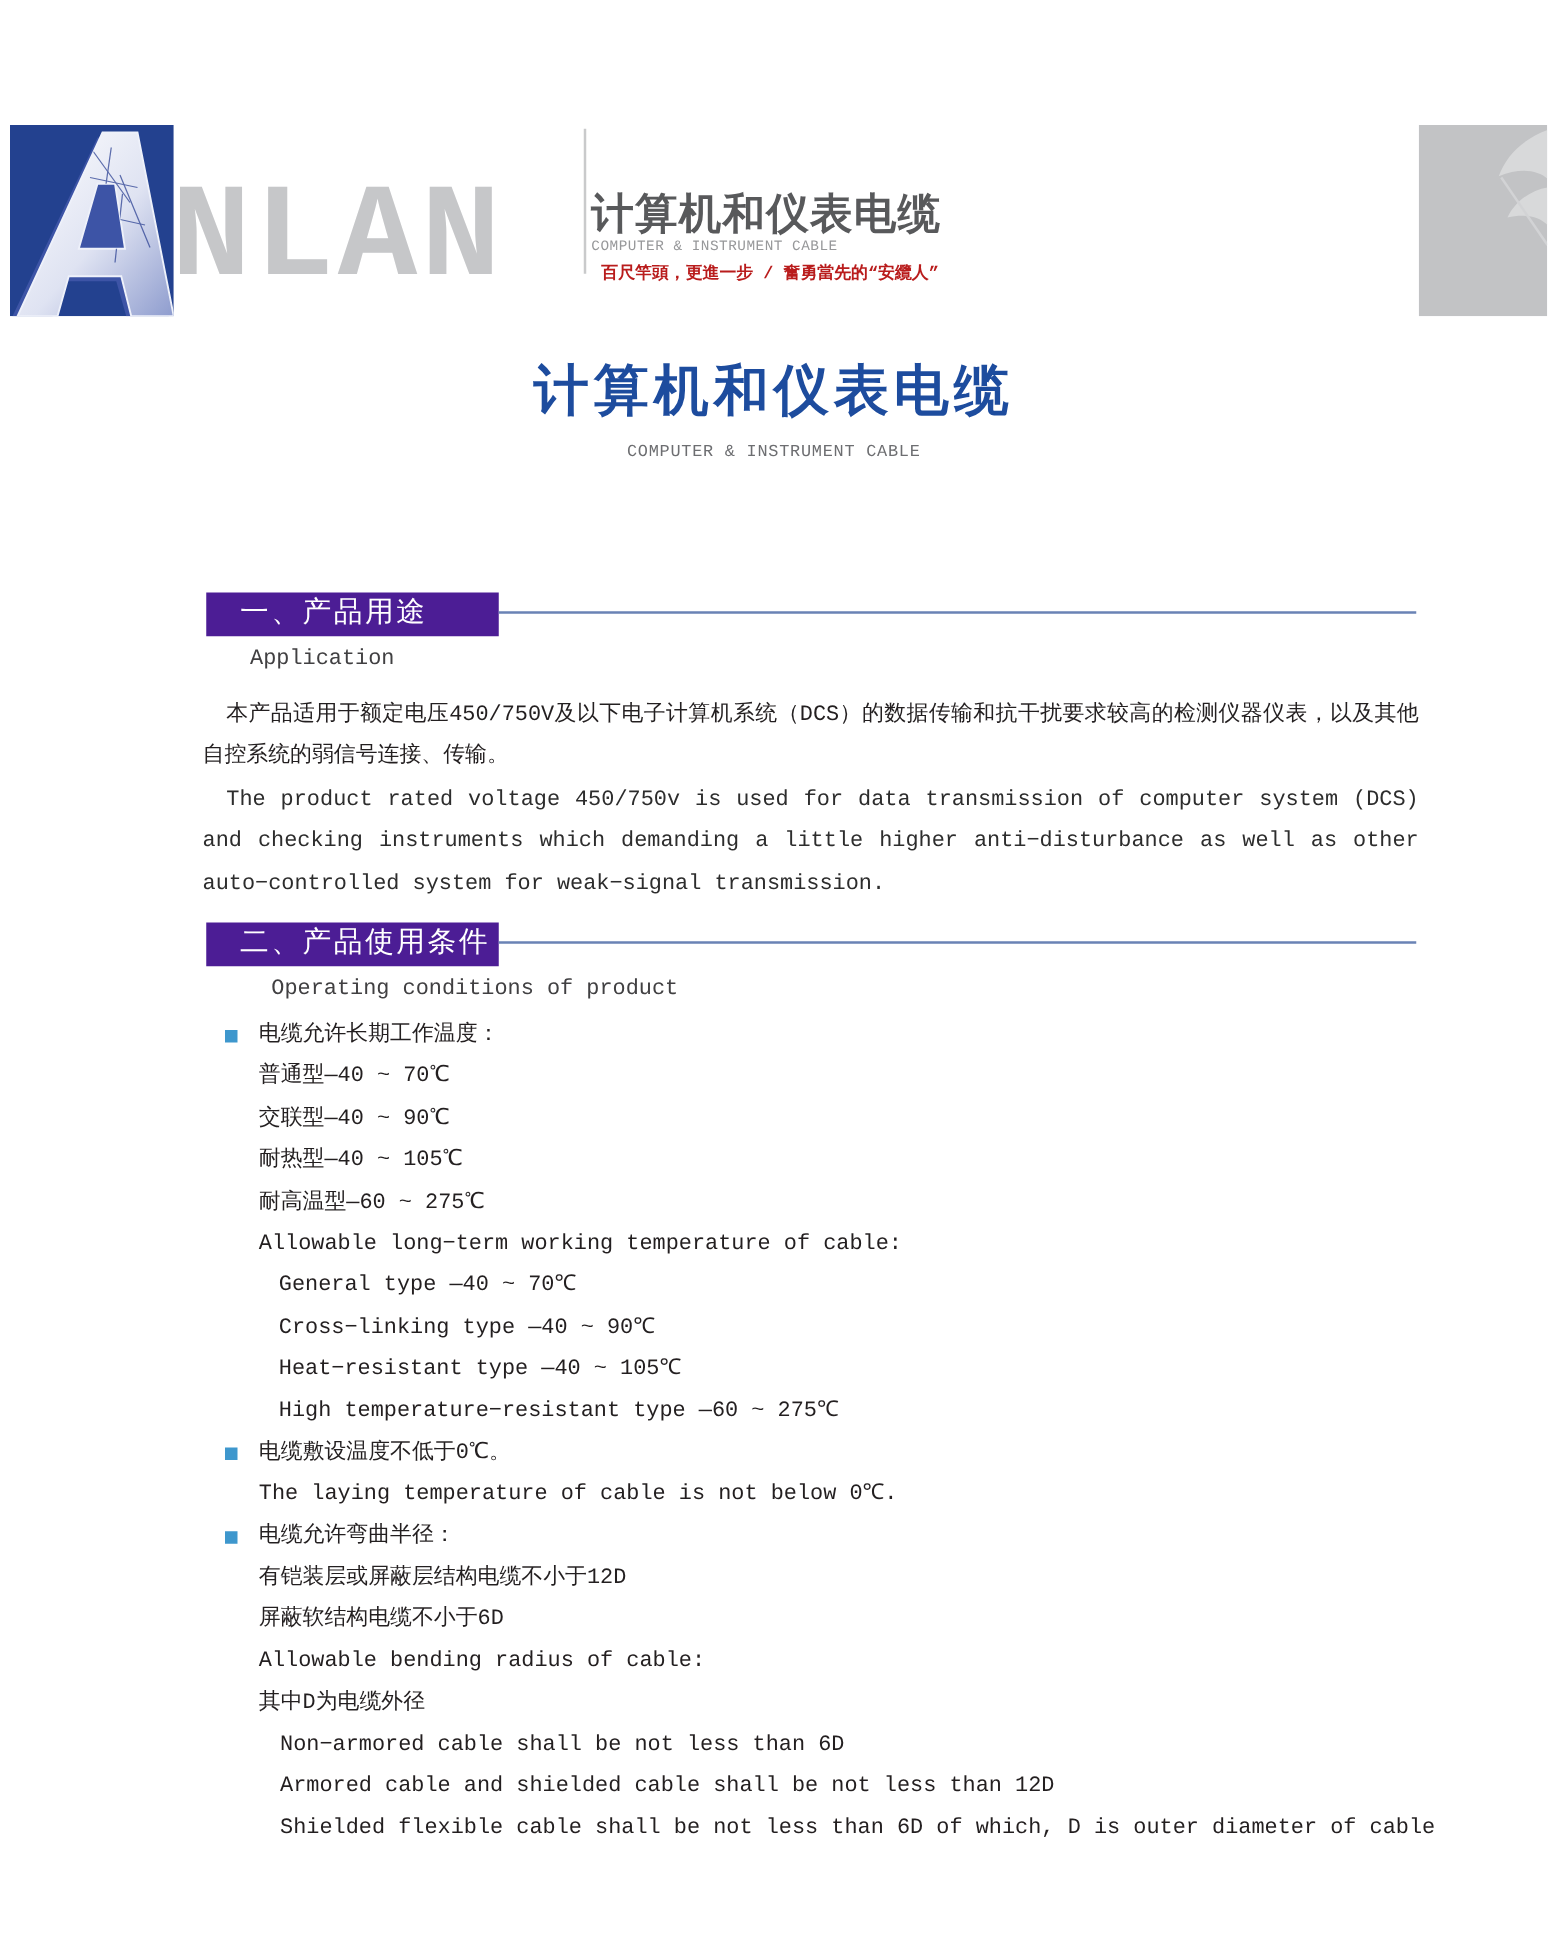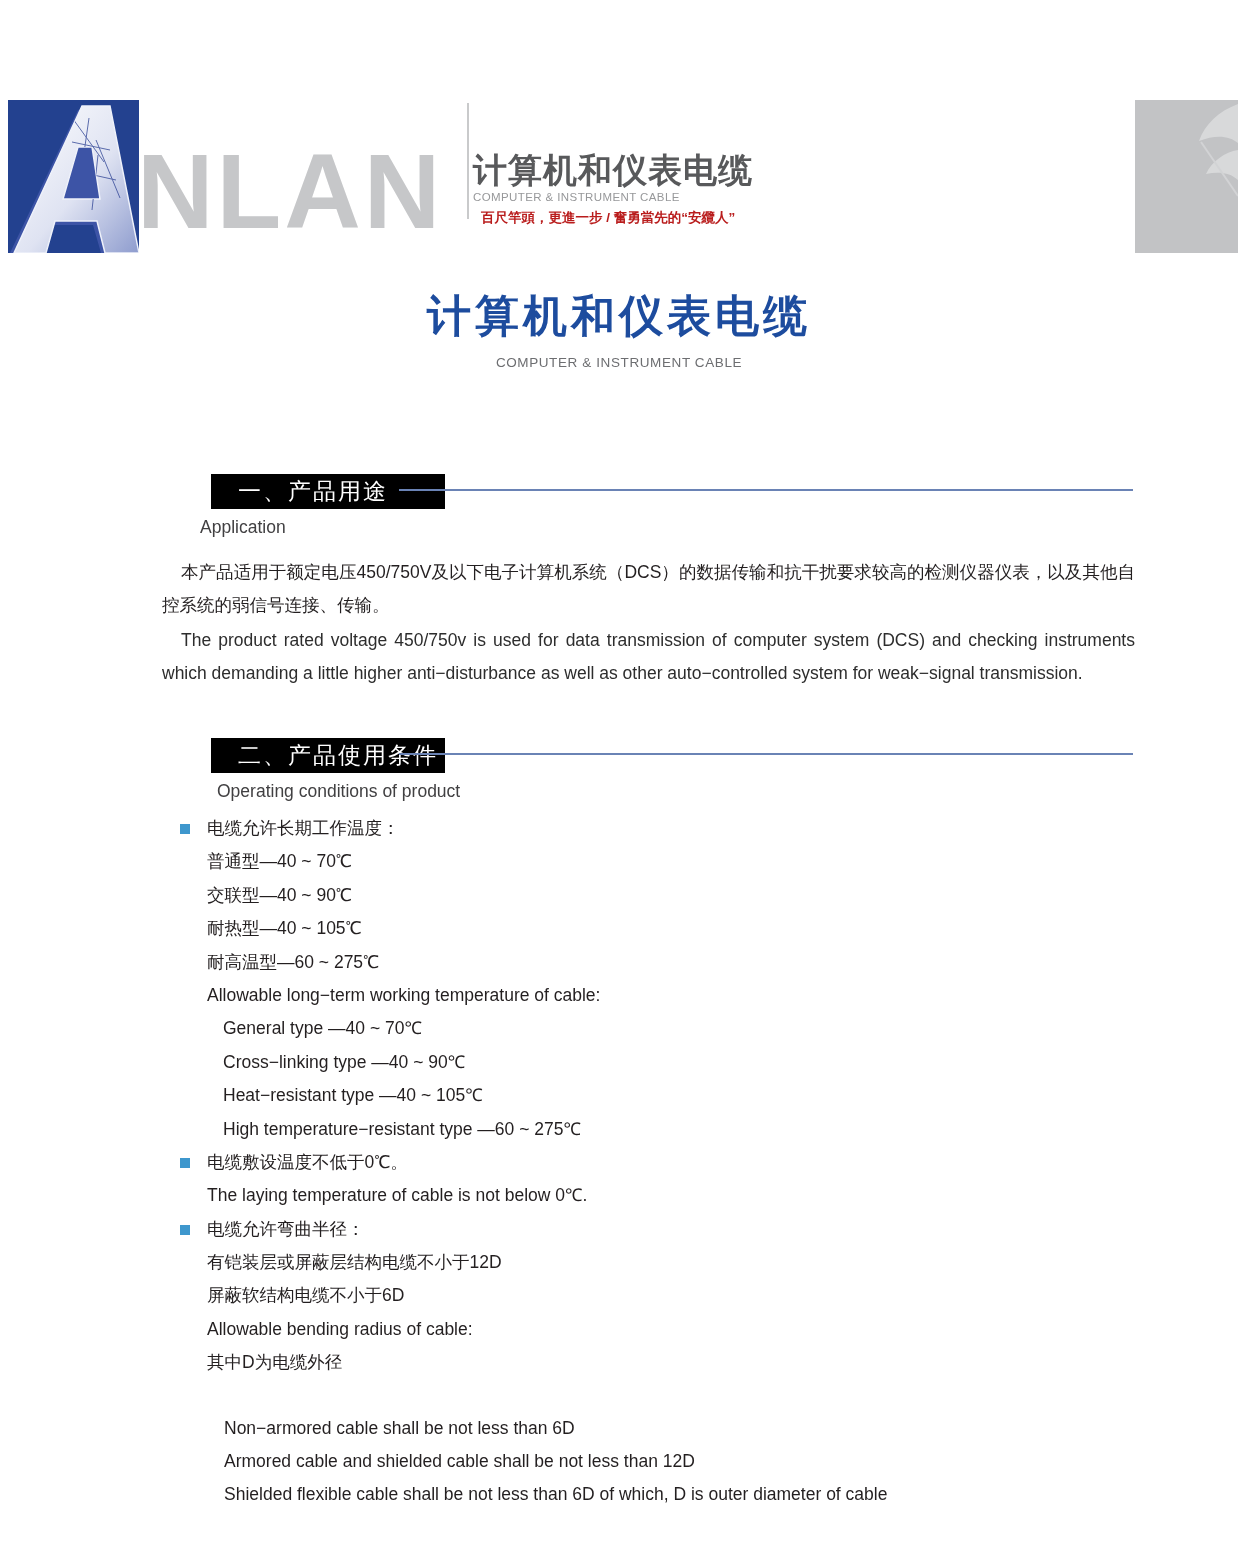--- a/index.html
+++ b/index.html
@@ -1,54 +1,54 @@
 <!DOCTYPE html>
 <html><head>
 <meta charset="utf-8">
 <style>
   html,body{margin:0;padding:0;background:#ffffff;}
   .page{position:relative;width:1238px;height:1547px;background:#fff;overflow:hidden;
-        font-family:Liberation Sans, sans-serif;color:#231f20;border-radius:26px;}
+        font-family:Liberation Mono, monospace;color:#231f20;border-radius:26px;}
 
   
   .logo-a{position:absolute;left:8px;top:100px;width:131px;height:153px;display:block;}
   .nlan{position:absolute;left:137px;top:138px;font-weight:700;font-size:106px;line-height:1;
         letter-spacing:3px;color:#c6c7c9;}
   .vdiv{position:absolute;left:467px;top:103px;width:2px;height:116px;background:#c9cacb;}
   .hdr-cn{position:absolute;left:473px;top:148px;font-size:34px;font-weight:700;color:#58595b;letter-spacing:1px;}
   .hdr-en{position:absolute;left:473px;top:191px;font-size:11.5px;color:#97989a;letter-spacing:.4px;}
   .slogan{position:absolute;left:481px;top:209px;font-size:13.5px;font-weight:700;color:#b91c1c;}
   .corner{position:absolute;left:1135px;top:100px;width:103px;height:153px;display:block;}
 
   
   .title-wrap{position:absolute;left:0;top:0;width:1196px;text-align:center;}
   .title-cn{position:absolute;left:0;top:294px;width:100%;font-size:44px;font-weight:700;
             color:#1d4c9e;letter-spacing:4px;line-height:1;}
   .title-en{position:absolute;left:0;top:355px;width:100%;font-size:13.5px;color:#6d6e71;letter-spacing:.6px;}
 
   
-  .sec-box{position:absolute;left:165px;width:234px;height:35px;background:#000000;color:#fff;
+  .sec-box{position:absolute;left:165px;width:234px;height:35px;background:#4c1d95;color:#fff;
            font-size:23px;letter-spacing:2px;line-height:35px;padding-left:27px;box-sizing:border-box;
-           white-space:nowrap;margin-left:46px;}
+           white-space:nowrap;}
   .sec-line{position:absolute;left:399px;width:734px;height:2px;background:#6a83b5;}
   .sec-sub{position:absolute;font-size:17.5px;color:#414042;}
 
   
   .para{position:absolute;left:162px;width:973px;font-size:17.5px;line-height:33.4px;
         text-align:justify;text-indent:19px;color:#231f20;}
   .para.en{color:#2d2d2d;}
 
   
   .list{position:absolute;left:162px;top:812px;width:1000px;}
   .row{position:relative;height:33.4px;line-height:33.4px;white-space:nowrap;}
   .row .txt{display:inline-block;font-size:17.5px;color:#231f20;}
   .bullet{position:absolute;left:18px;top:12px;width:10px;height:10px;background:#3e97cd;}
   .t1{margin-left:45px;}
   .t2{margin-left:61px;}
-  .t3{margin-left:62px;margin-top:32px;}
+  .t3{margin-left:62px;}
 </style>
 </head>
 <body>
 
 <div class="page">
 
   <svg class="logo-a" viewBox="0 0 131 153">
     <defs>
       <linearGradient id="gA" x1="0" y1="0" x2="1" y2="1">
         <stop offset="0" stop-color="#ffffff"></stop>

